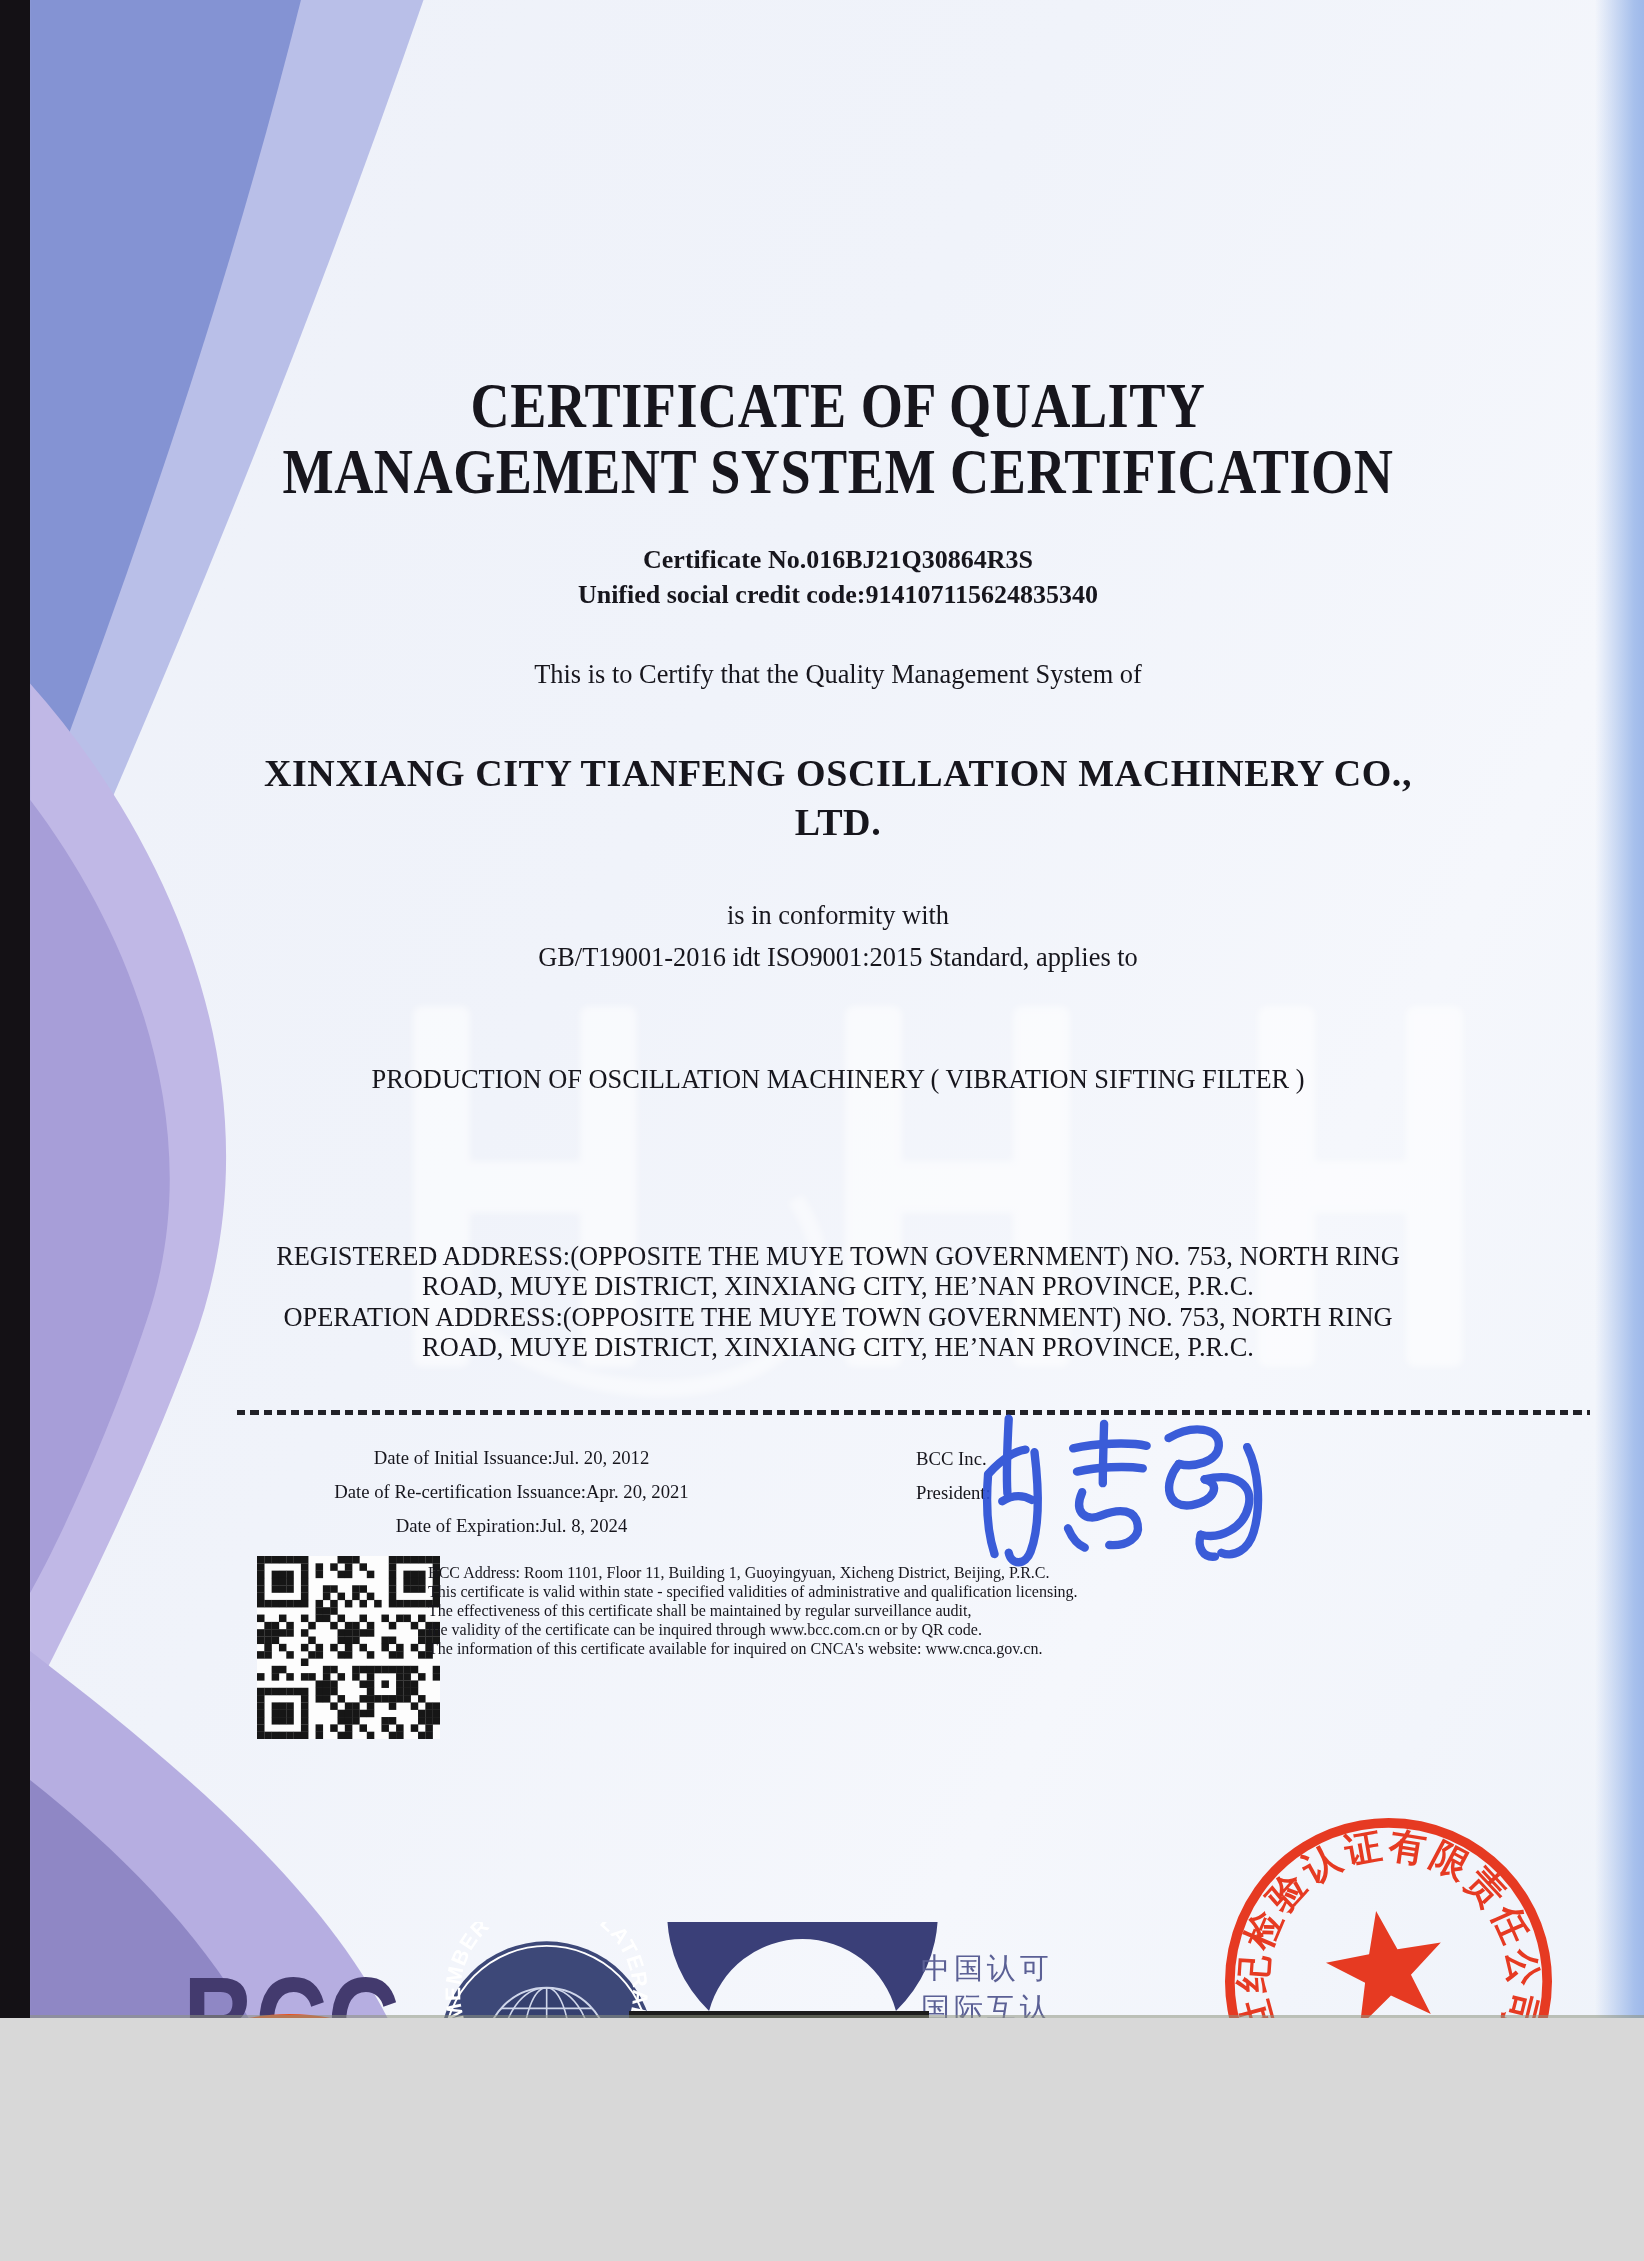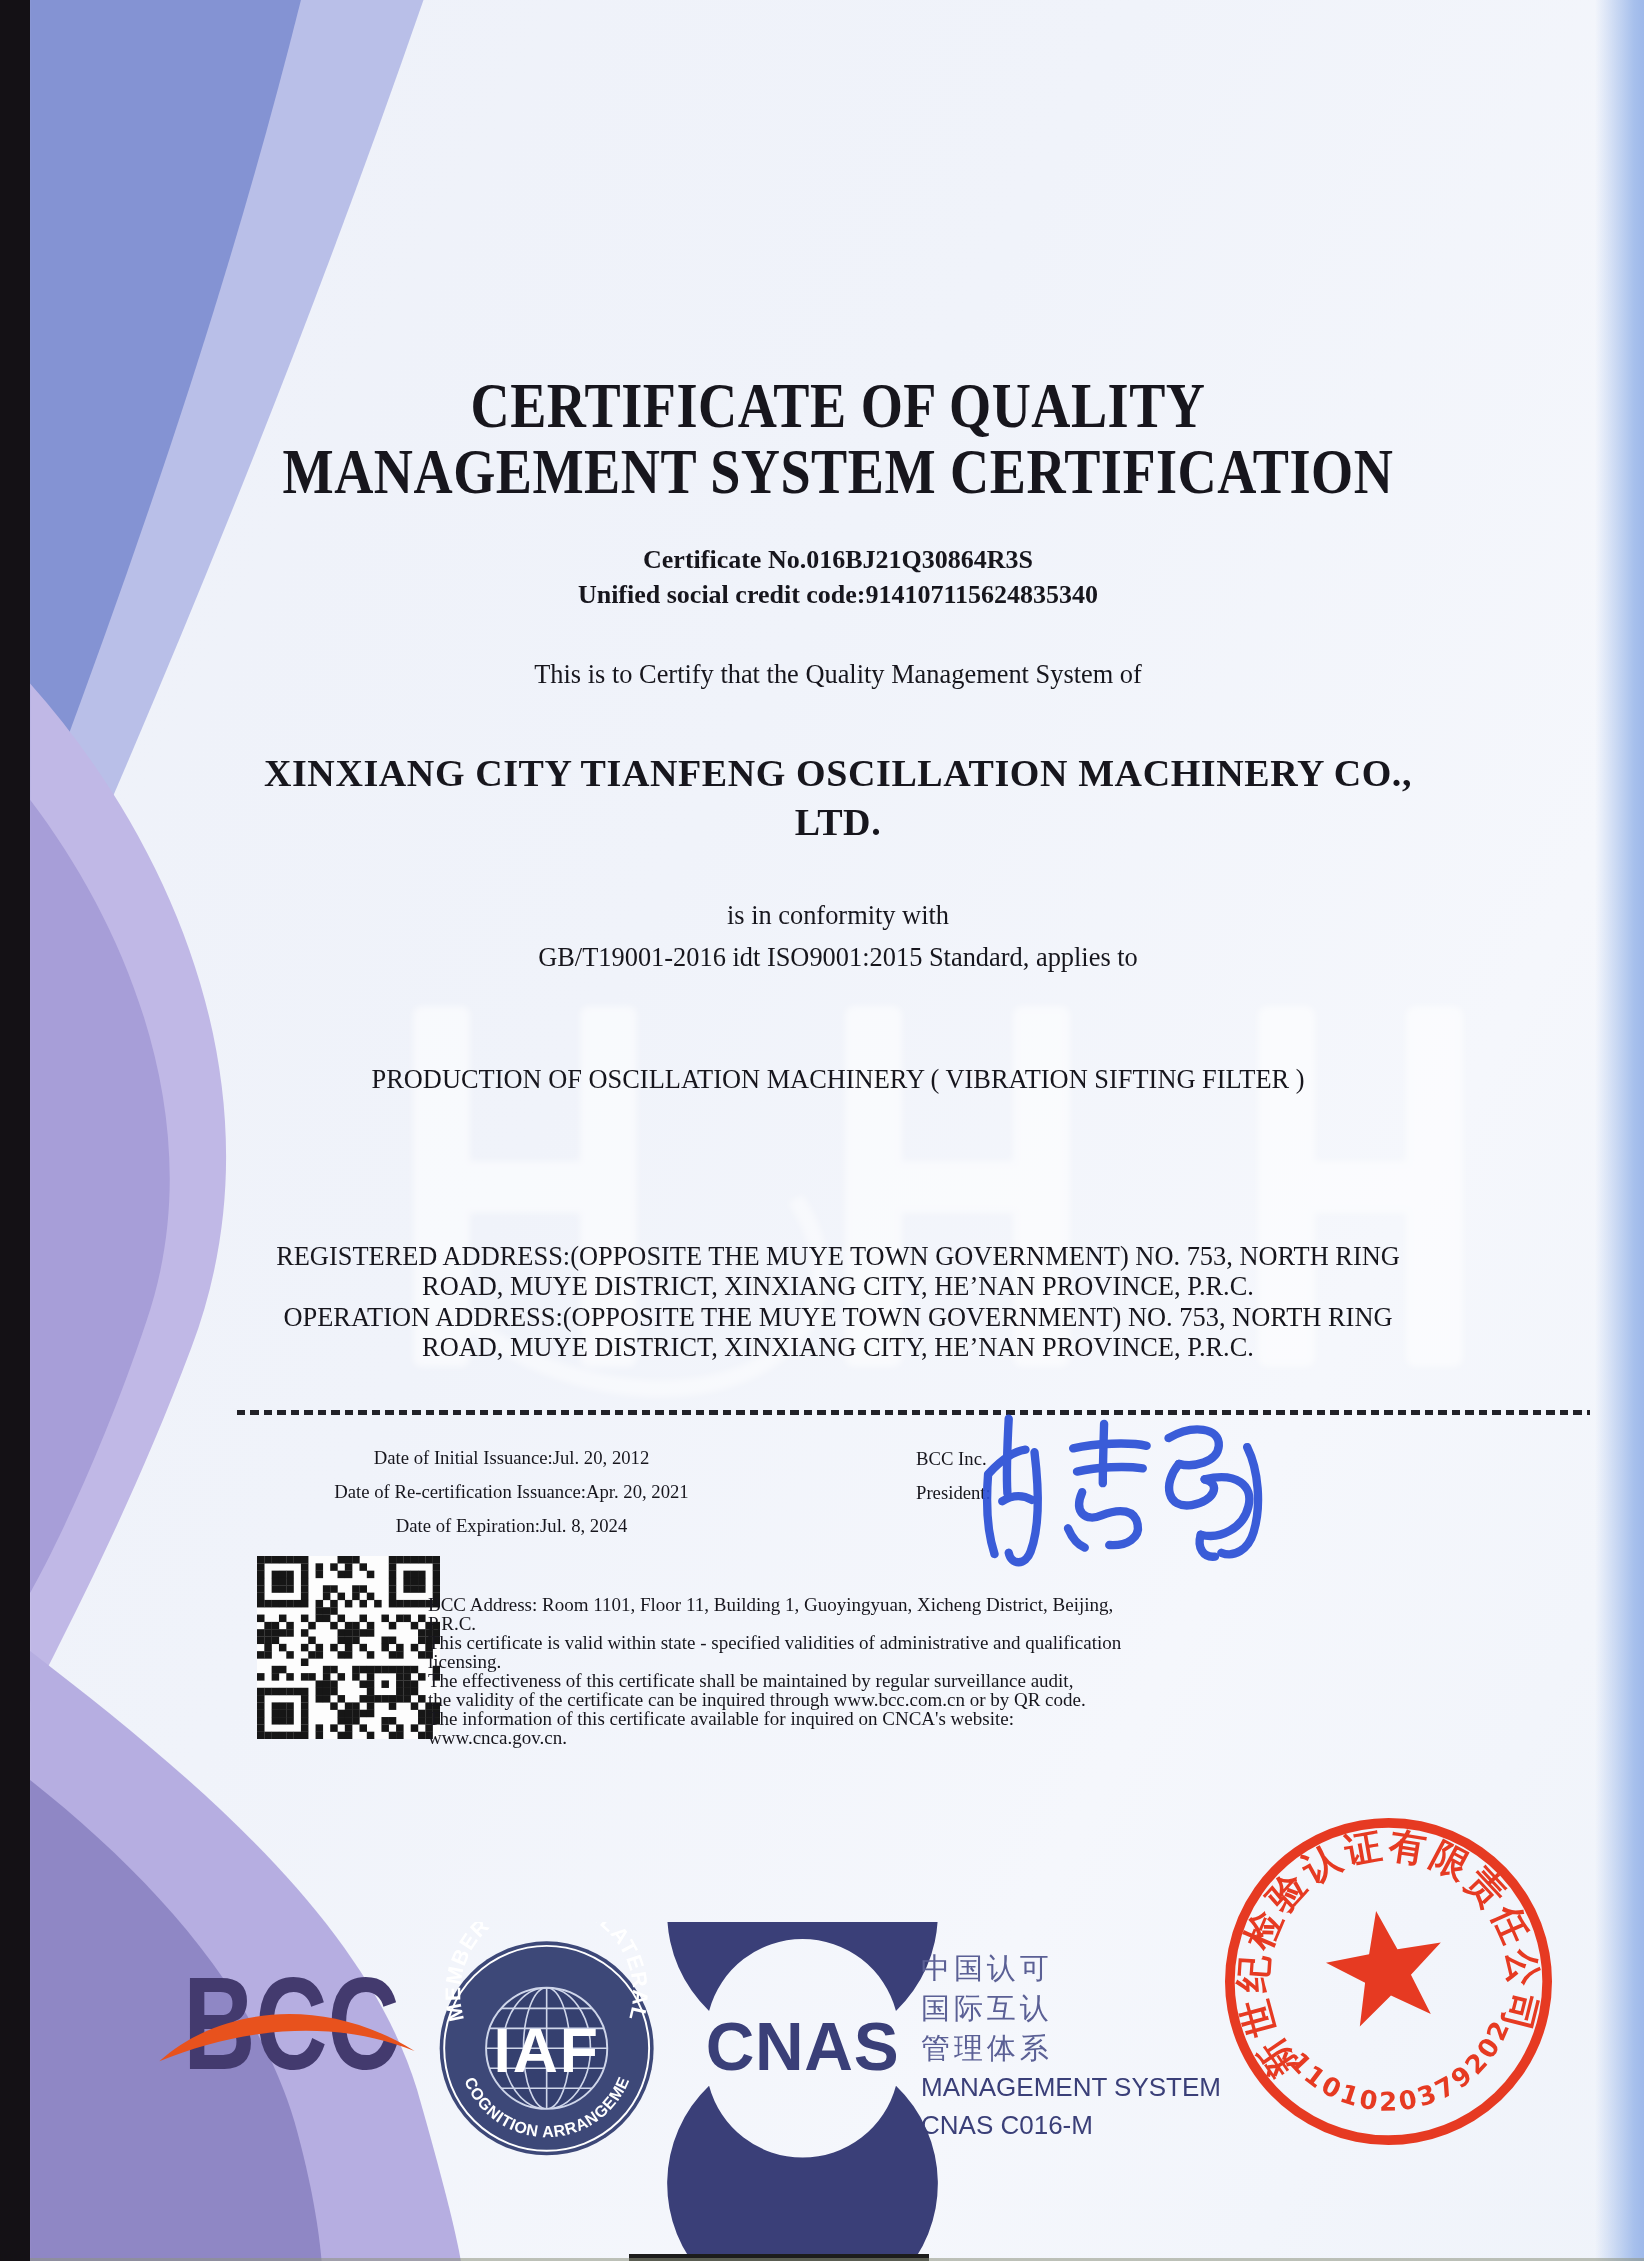--- a/index.html
+++ b/index.html
@@ -1,16 +1,16 @@
 <!DOCTYPE html>
 <html style="font-size:10.3px"><head>
 <meta charset="utf-8">
 <style>
   html,body{margin:0;padding:0;background:#d8d8d8;}
-  .page{position:relative;width:1645px;height:2261px;overflow:hidden;
+  .page{position:relative;width:1645px;height:2018px;overflow:hidden;
     background:linear-gradient(118deg,#eef1f9 0%,#f0f3fa 40%,#f5f7fc 72%,#eff3fa 100%);
     font-family:"Liberation Serif","DejaVu Serif",serif;color:#17161d;}
   .abs{position:absolute;}
   
   .edge-left{left:0;top:0;width:30px;height:2261px;background:#141115;}
   .edge-right{right:0;top:0;width:50px;height:2261px;
     background:linear-gradient(to right,rgba(160,188,236,0),#a7c0ec 78%,#9db8ea);}
   .edge-bottom-dark{left:629px;bottom:0;width:300px;height:7px;background:#1c1c1c;}
   .edge-bottom-line{left:30px;bottom:0;width:1615px;height:2.6px;background:#8e9480;opacity:.55;}
   
@@ -26,21 +26,21 @@
     transform:scaleX(.86);transform-origin:center;}
   .certno{font-weight:bold;font-size:26px;line-height:34px;}
   .body40{font-size:26.4px;}
   .company{font-weight:bold;font-size:38px;line-height:49px;letter-spacing:0.6px;}
   .addr{font-size:26.4px;line-height:30px;}
   .dashline{position:absolute;left:237px;top:1410px;width:1353px;height:4.5px;
     background:repeating-linear-gradient(90deg,#222228 0 8.4px,rgba(0,0,0,0) 8.4px 13.5px);}
   .dates{position:absolute;left:202px;top:1441px;width:619px;text-align:center;
     font-size:18.7px;line-height:34px;}
   .issuer{position:absolute;left:916px;top:1442px;width:193px;font-size:18.7px;line-height:34px;}
-  .fineprint{position:absolute;left:428px;top:1595px;width:709px;font-size:19px;line-height:19px;}
+  .fineprint{position:absolute;left:428px;top:1563px;width:709px;font-size:16px;line-height:19px;}
   .cjk{font-family:"DejaVu Sans",sans-serif;}
   .accr-cn{position:absolute;left:921px;width:271px;font-size:29px;line-height:39px;
     color:#5b6095;letter-spacing:3.9px;}
   .accr-en{position:absolute;left:921px;width:361px;font-weight:normal;font-size:26px;
     color:#3a3f78;font-family:"Liberation Sans","DejaVu Sans",sans-serif;}
 </style>
 </head>
 <body>
 
 <div class="page">

